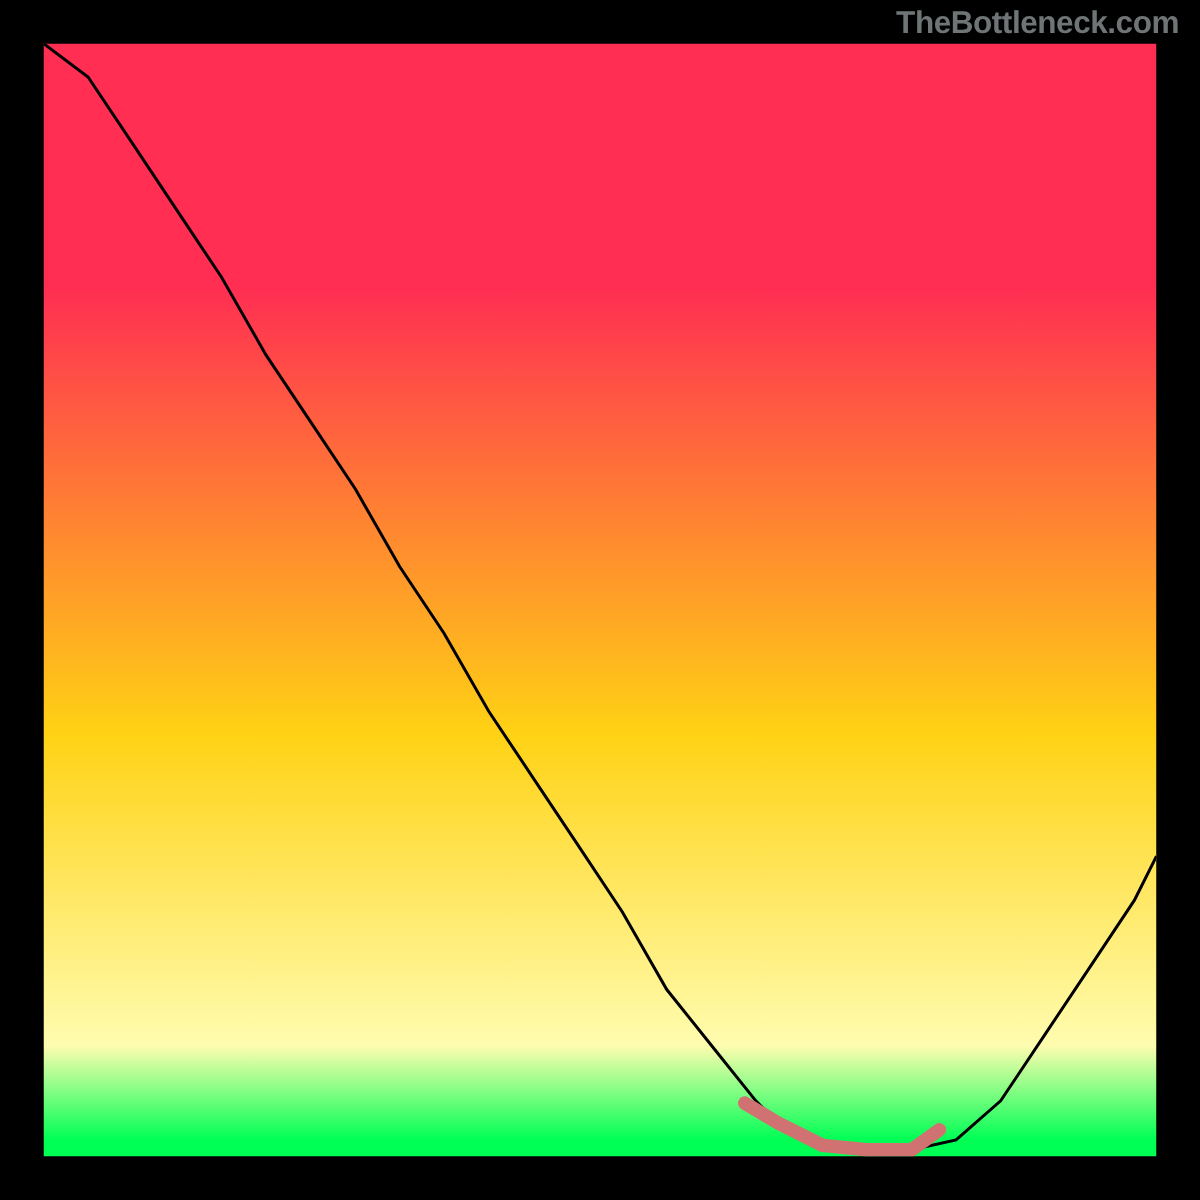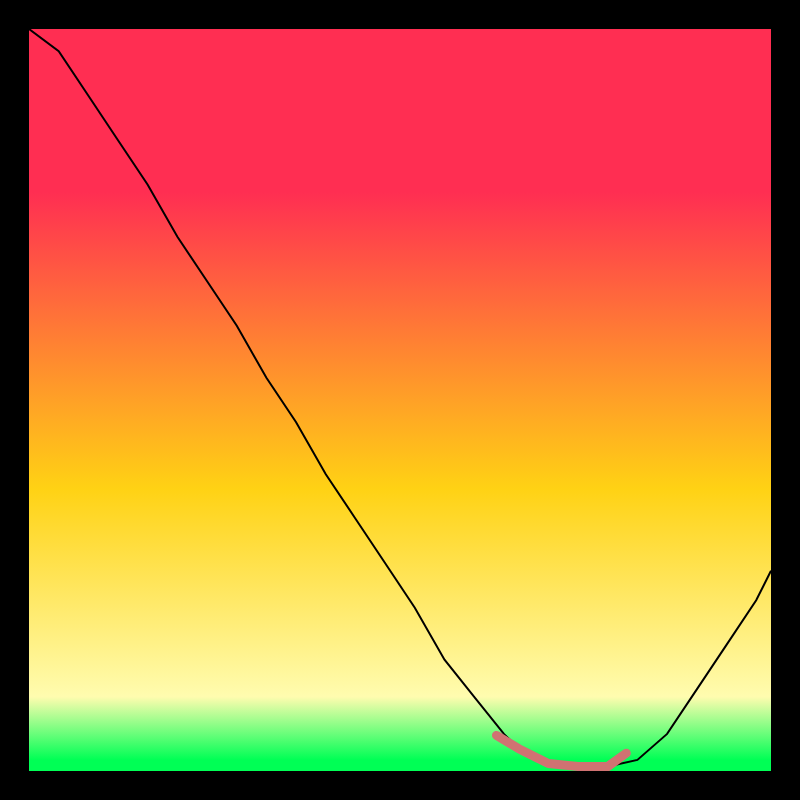--- a/index.html
+++ b/index.html
@@ -31,20 +31,21 @@
     position: absolute;
     top: 29px;
     left: 29px;
     display: block;
   }
 </style>
 </head>
 <body>
 
 <div class="frame">
+  <div class="attribution">TheBottleneck.com</div>
   <svg width="742" height="742" viewBox="0 0 742 742">
     <defs>
       <linearGradient id="bg-grad" x1="0" y1="0" x2="0" y2="1">
           <stop offset="0.00%" stop-color="#ff2e52"></stop>
           <stop offset="22.00%" stop-color="#ff2e52"></stop>
           <stop offset="62.00%" stop-color="#ffd214"></stop>
           <stop offset="90.00%" stop-color="#fffcaf"></stop>
           <stop offset="98.50%" stop-color="#00ff55"></stop>
           <stop offset="100.00%" stop-color="#00ff55"></stop>
         </linearGradient>

